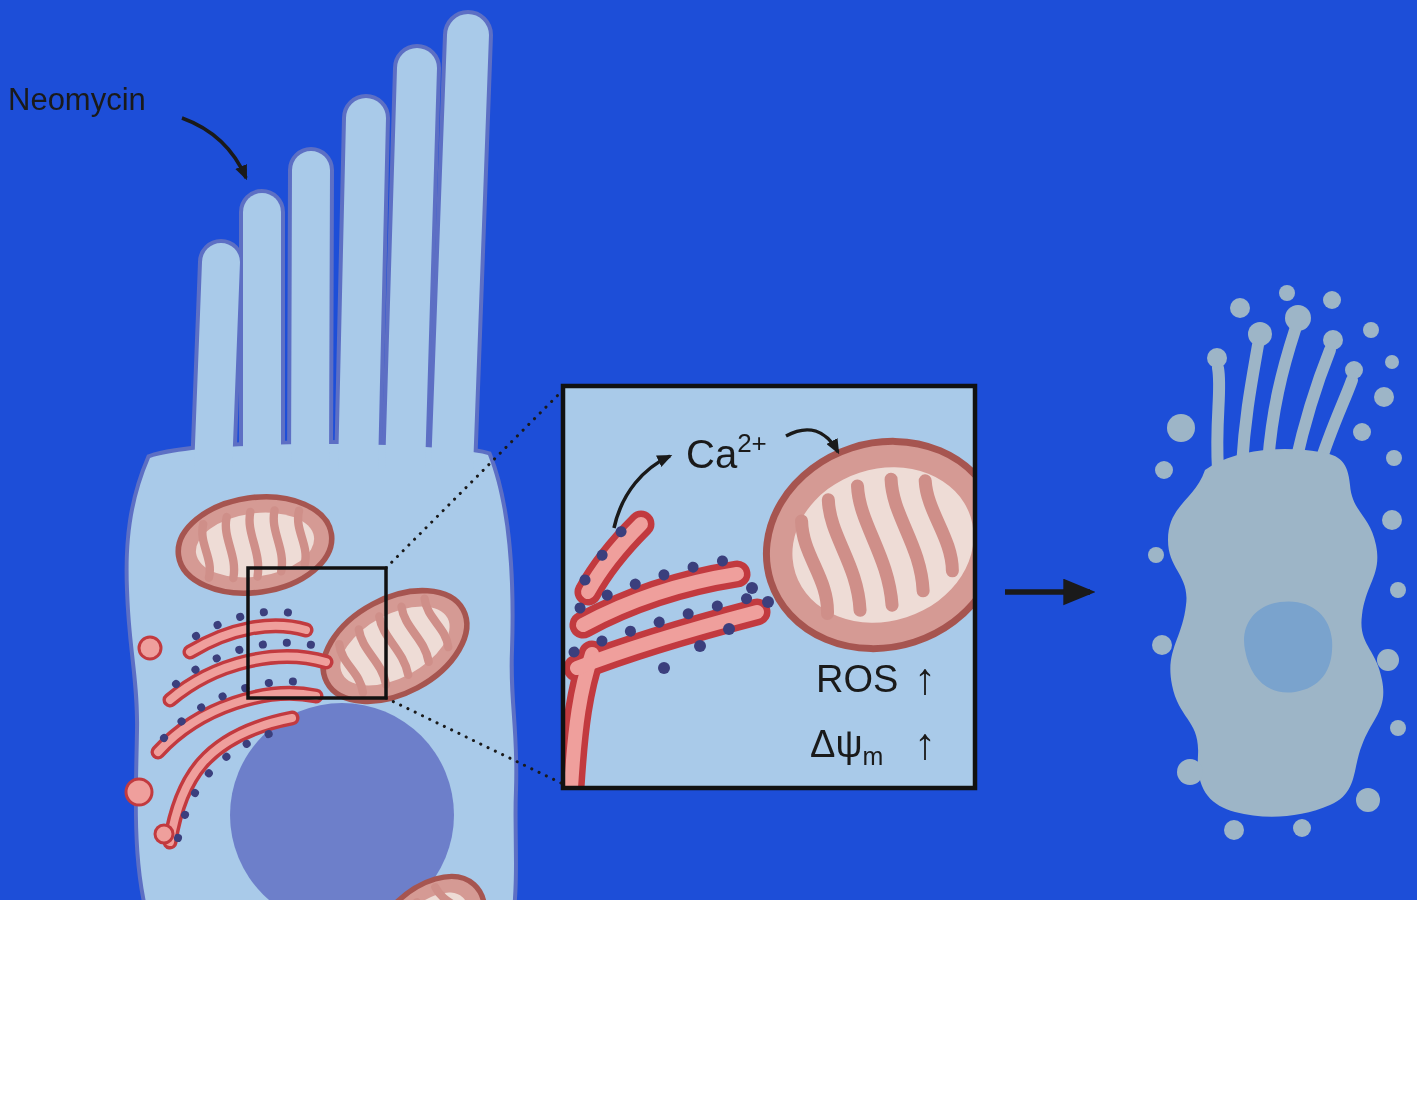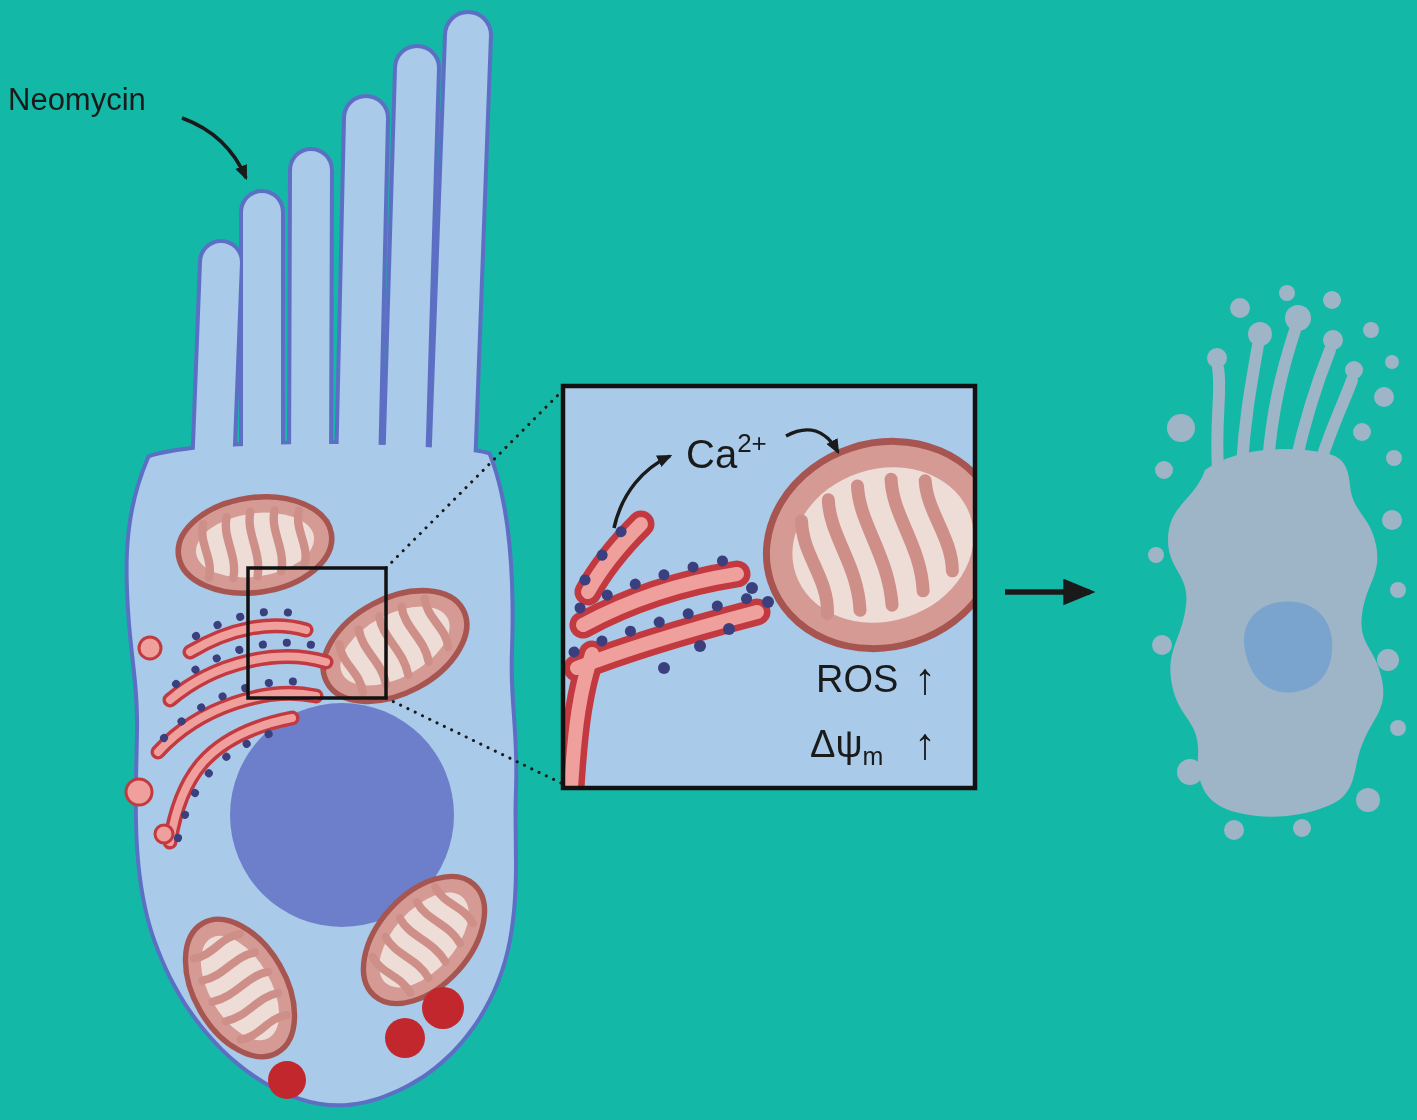--- a/index.html
+++ b/index.html
@@ -1,16 +1,16 @@
 <!DOCTYPE html>
 <html><head>
 <meta charset="utf-8">
 <style>
   html,body{margin:0;padding:0;background:#ffffff;}
-  #canvas{position:relative;width:1417px;height:1120px;background:#14b8a6;overflow:hidden;
+  #canvas{position:relative;width:1417px;height:900px;background:#1d4ed8;overflow:hidden;
           font-family:"Liberation Sans", sans-serif;}
   svg{display:block;}
   text{font-family:"Liberation Sans", sans-serif;}
 </style>
 </head>
 <body>
 
 <div id="canvas">
 <svg width="1417" height="1120" viewBox="0 0 1417 1120">
   <defs>

